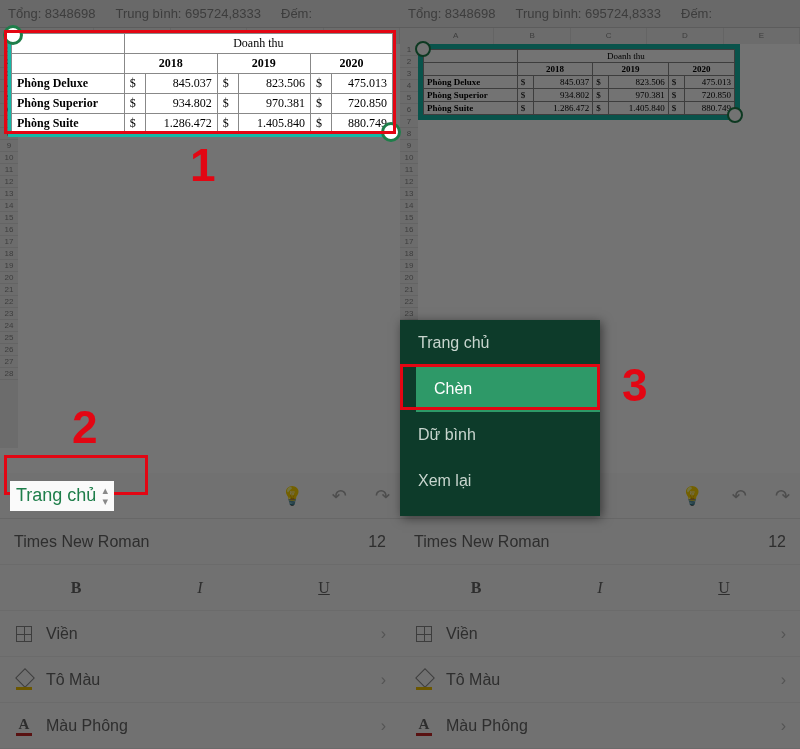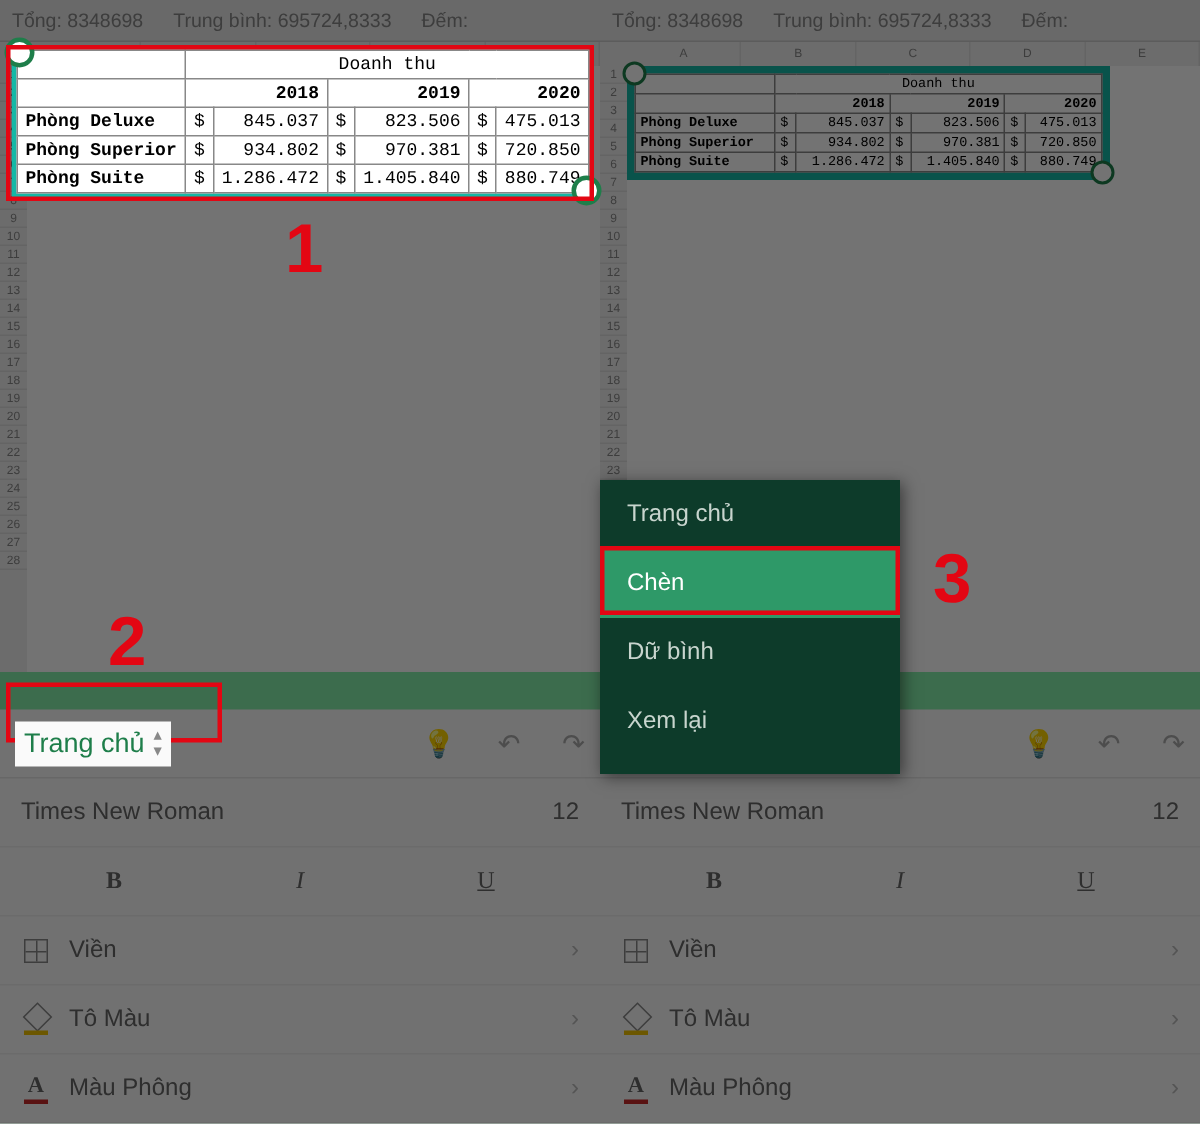--- a/index.html
+++ b/index.html
@@ -1,35 +1,35 @@
 <!DOCTYPE html>
 <html><head>
 <meta charset="utf-8">
 <style>
   * { box-sizing: border-box; margin: 0; padding: 0; }
   body { font-family: -apple-system, Helvetica, Arial, sans-serif; background: #1a1a1a; width: 800px; height: 749px; position: relative; overflow: hidden; }
   .container { display: flex; width: 800px; height: 749px; }
-  .pane { width: 400px; height: 749px; position: relative; background: #86efac; }
+  .pane { width: 400px; height: 749px; position: relative; background: #ffffff; }
   .overlay { position: absolute; inset: 0; background: rgba(0,0,0,0.55); z-index: 5; pointer-events: none; }
 
   .topbar { height: 28px; background: #e8e8e8; display: flex; align-items: center; gap: 20px; padding: 0 8px; font-size: 13px; color: #888; border-bottom: 1px solid #ccc; }
 
   .sheet { background: #fff; height: 420px; position: relative; }
   .colhdr { display: flex; height: 16px; background: #f0f0f0; font-size: 8px; color: #888; }
   .rownum-col { width: 18px; background: #f0f0f0; }
   .colcell { flex: 1; text-align: center; border-right: 1px solid #ddd; line-height: 16px; }
   .sheet-body { display: flex; height: calc(100% - 16px); }
   .rownums { width: 18px; background: #f0f0f0; font-size: 8px; color: #888; display: flex; flex-direction: column; }
   .rownum { height: 12px; text-align: center; border-bottom: 1px solid #ddd; line-height: 12px; }
   .grid { flex: 1; background: #fff; position: relative; }
 
-  .datatable { position: absolute; top: 0; left: 0; right: 2px; background: #fff; font-family: Liberation Mono, monospace; font-size: 9px; border: 5px solid #14b8a6; }
+  .datatable { position: absolute; top: 0; left: 0; right: 2px; background: #fff; font-family: Liberation Serif, serif; font-size: 9px; border: 5px solid #14b8a6; }
   .datatable table { width: 100%; border-collapse: collapse; }
   .datatable th, .datatable td { border: 1px solid #888; padding: 1px 3px; }
-  .datatable th { font-weight: bold; text-align: right; }
+  .datatable th { font-weight: bold; text-align: center; }
   .datatable .title { text-align: center; font-weight: normal; }
   .datatable td.num { text-align: right; }
   .datatable td.cur { text-align: left; }
   .sel-handle { position: absolute; width: 16px; height: 16px; border: 2px solid #1e7e4a; border-radius: 50%; background: #fff; }
   .h-tl { top: -8px; left: -8px; }
   .h-br { bottom: -8px; right: -8px; }
 
   .ribbon { position: absolute; left: 0; right: 0; bottom: 0; background: #fafafa; }
   .ribbon-top { height: 46px; display: flex; align-items: center; padding: 0 10px; border-bottom: 1px solid #e5e5e5; }
   .tab-btn { display: flex; align-items: center; gap: 6px; color: #1e7e4a; font-size: 18px; }
@@ -47,21 +47,21 @@
   .border-ic::before, .border-ic::after { content:''; position:absolute; background:#888; }
   .border-ic::before { left:50%; top:0; bottom:0; width:1px; }
   .border-ic::after { top:50%; left:0; right:0; height:1px; }
   .fill-ic { width:16px; height:14px; position:relative; }
   .fill-ic::before { content:''; position:absolute; width:12px; height:12px; border:1.5px solid #888; transform:rotate(45deg); top:-2px; left:2px; }
   .fill-ic::after { content:''; position:absolute; bottom:-3px; left:0; right:0; height:3px; background:#f0c000; }
   .fontcolor-ic { font-weight:bold; border-bottom:3px solid #c62828; width:16px; text-align:center; color:#666; font-family:serif; }
 
   .menu { position: absolute; left: 0; top: 320px; width: 200px; background: #0d3b2a; z-index: 20; box-shadow: 2px 2px 10px rgba(0,0,0,0.5); }
   .menu-item { padding: 14px 18px; color: #c8d5ce; font-size: 16px; }
-  .menu-item.active { background: #2e9968; color: #fff; }
+  .menu-item.active { background: #2e9968; color: #fff; margin-left: 16px; }
   .menu-spacer { height: 12px; }
 
   .anno-box { position: absolute; border: 3px solid #e30613; z-index: 30; pointer-events: none; }
   .anno-num { position: absolute; color: #e30613; font-weight: 900; font-size: 46px; z-index: 31; font-family: Arial, sans-serif; }
 
   .left-bright-table { position: absolute; z-index: 10; top: 30px; left: 8px; right: 4px; }
   .left-bright-table .datatable { font-size: 12px; border-width: 3px; position: relative; }
   .left-bright-table .datatable th, .left-bright-table .datatable td { padding: 2px 5px; }
   .left-bright-table .sel-handle { width: 20px; height: 20px; border-width: 3px; }
 </style>

